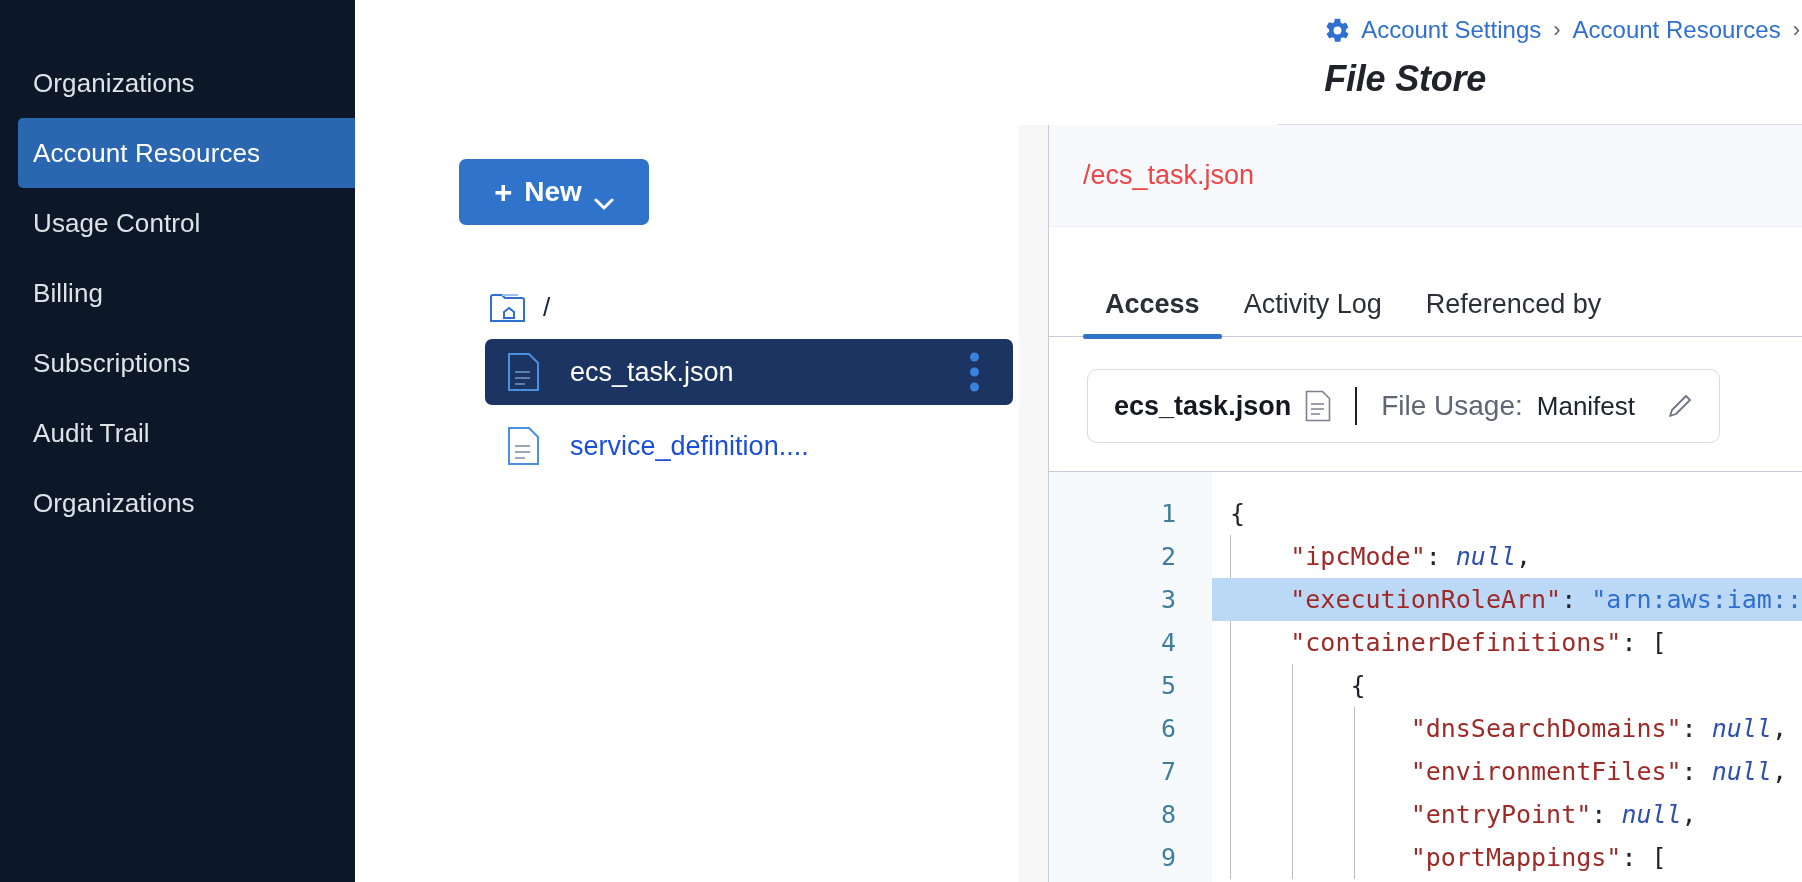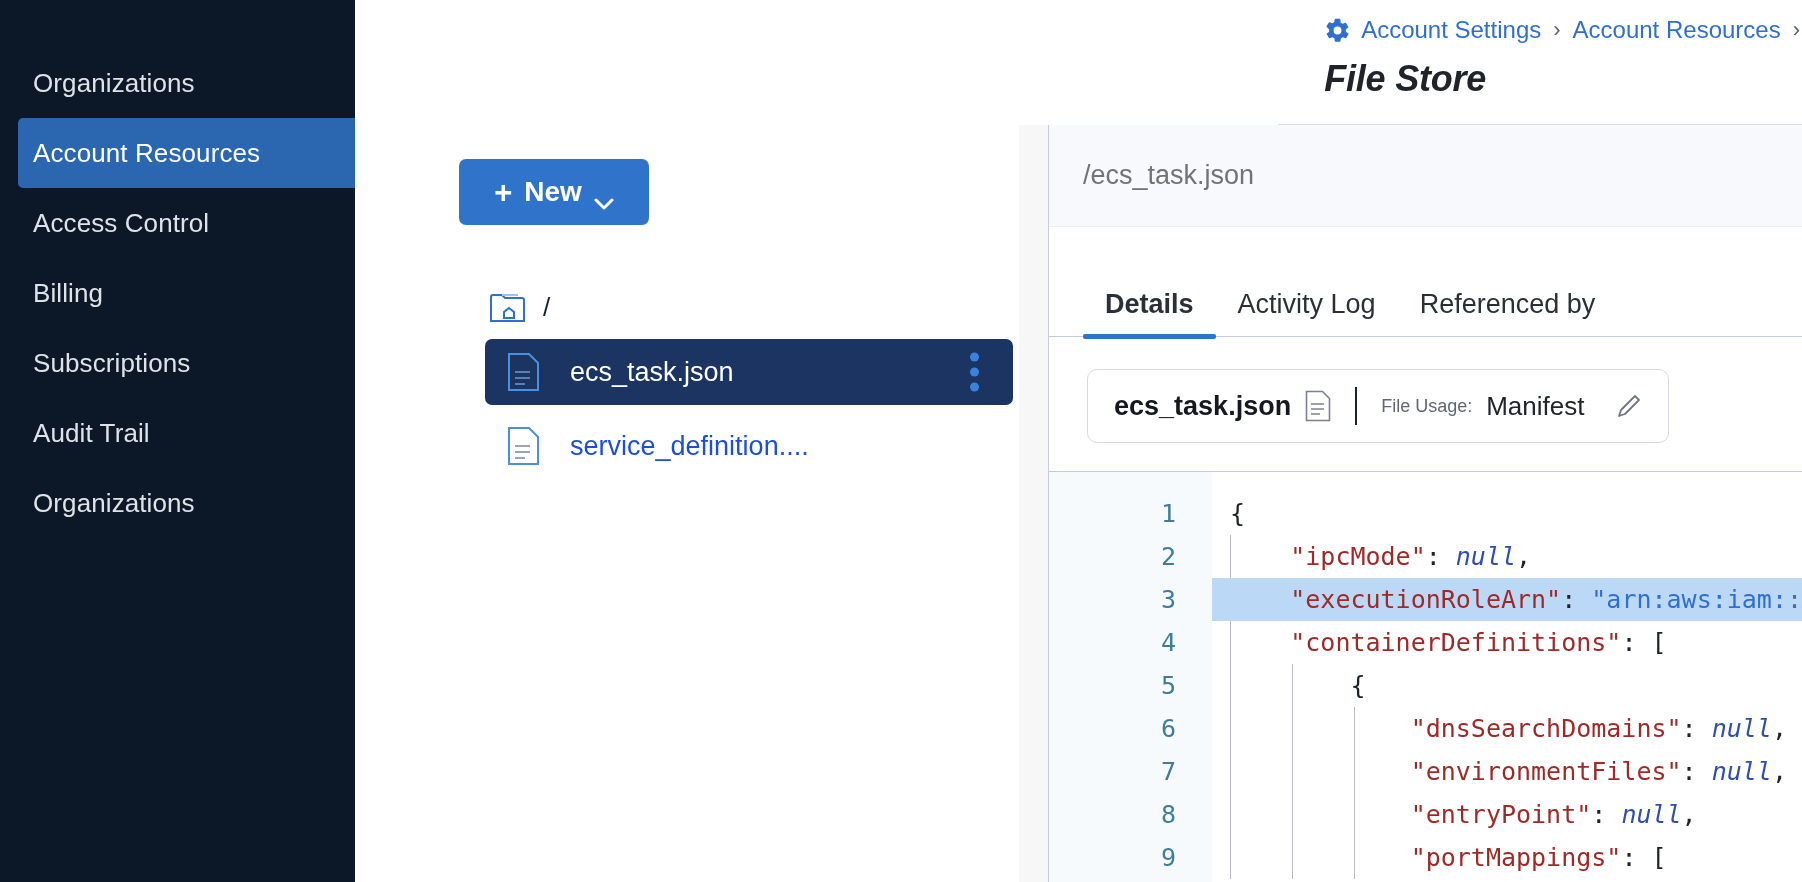--- a/index.html
+++ b/index.html
@@ -124,21 +124,21 @@
     cursor: col-resize;
   }
 
   
   .details { flex: 1 1 auto; display: flex; flex-direction: column; min-width: 0; background: #fff; }
   .path-bar {
     height: 102px; flex: 0 0 102px;
     background: #f8f9fd;
     display: flex; align-items: center;
     padding-left: 34px;
-    font-size: 27px; color: #737373;
+    font-size: 27px; color: #ef4444;
     border-bottom: 1px solid #eceef5;
   }
   .tabs {
     height: 110px; flex: 0 0 110px;
     display: flex; align-items: flex-end;
     gap: 0;
     padding-left: 34px;
     border-bottom: 1px solid #c7cbd9;
   }
   .tab {
@@ -158,21 +158,21 @@
     display: inline-flex; align-items: center;
     height: 74px;
     border: 1px solid #d8d9e6; border-radius: 10px;
     padding: 0 24px 0 26px;
     gap: 14px;
     background: #fff;
   }
   .info-name { font-size: 27px; font-weight: bold; color: #15181f; }
   .doc-icon { width: 26px; height: 32px; }
   .vbar { width: 2px; height: 38px; background: #1d2129; margin: 0 10px; }
-  .info-label { font-size: 18px; color: #5f6673; }
+  .info-label { font-size: 28px; color: #5f6673; }
   .info-value { font-size: 26px; color: #20242c; }
   .pencil-icon { width: 30px; height: 30px; margin-left: 16px; cursor: pointer; }
 
   
   .editor {
     flex: 1 1 auto; display: flex; min-height: 0;
     border-top: 1px solid #c7cbd9;
     font-family: "DejaVu Sans Mono", monospace;
     font-size: 25px;
     line-height: 43px;
@@ -208,21 +208,21 @@
 <div class="app">
 
   <nav class="sidebar">
     <div class="nav-item">
       <span>Organizations</span>
     </div>
     <div class="nav-item active">
       <span>Account Resources</span>
     </div>
     <div class="nav-item">
-      <span>Access Control</span>
+      <span>Usage Control</span>
     </div>
     <div class="nav-item">
       <span>Billing</span>
     </div>
     <div class="nav-item">
       <span>Subscriptions</span>
     </div>
     <div class="nav-item">
       <span>Audit Trail</span>
     </div>
@@ -302,21 +302,21 @@
 
       <div class="splitter"></div>
 
       <section class="details">
         <div class="path-bar">
           <span>/ecs_task.json</span>
         </div>
 
         <div class="tabs">
           <div class="tab active">
-            <span>Details</span>
+            <span>Access</span>
           </div>
           <div class="tab">
             <span>Activity Log</span>
           </div>
           <div class="tab">
             <span>Referenced by</span>
           </div>
         </div>
 
         <div class="info-wrap">

